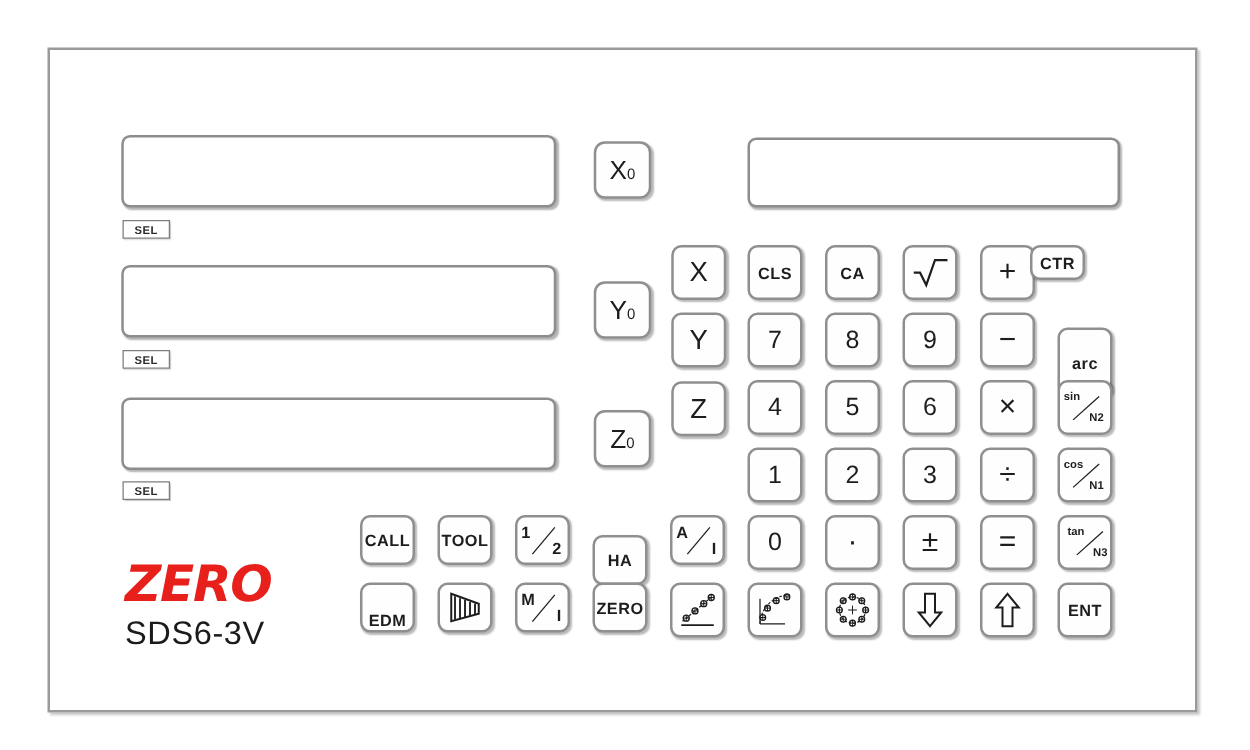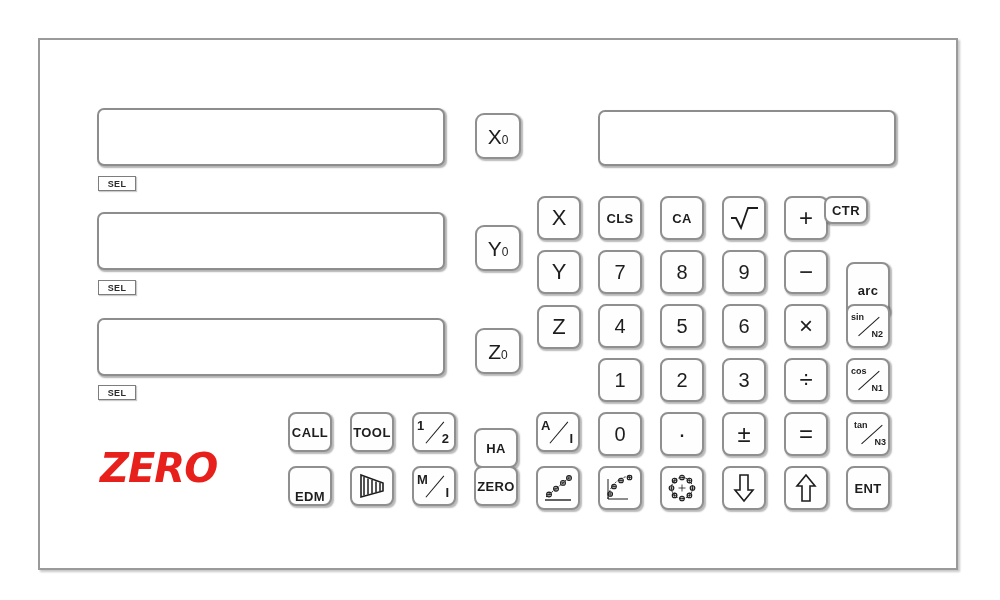--- a/index.html
+++ b/index.html
@@ -450,16 +450,17 @@
           <span class="bot">I</span>
         </span>
       </div>
       <div class="key" style="left: 434px; top: 426px; width: 44px; height: 40px;">
         <span style="font-size:13px;font-weight:bold;letter-spacing:0.4px">ZERO</span>
       </div>
     </div>
 
   <div id="logo">
     <div class="sino" style="color: rgb(232, 32, 28);">ZERO</div>
+    <div class="model" style="color: rgb(27, 27, 27);">SDS6-3V</div>
   </div>
 
 
 </div>
 
 </body></html>

